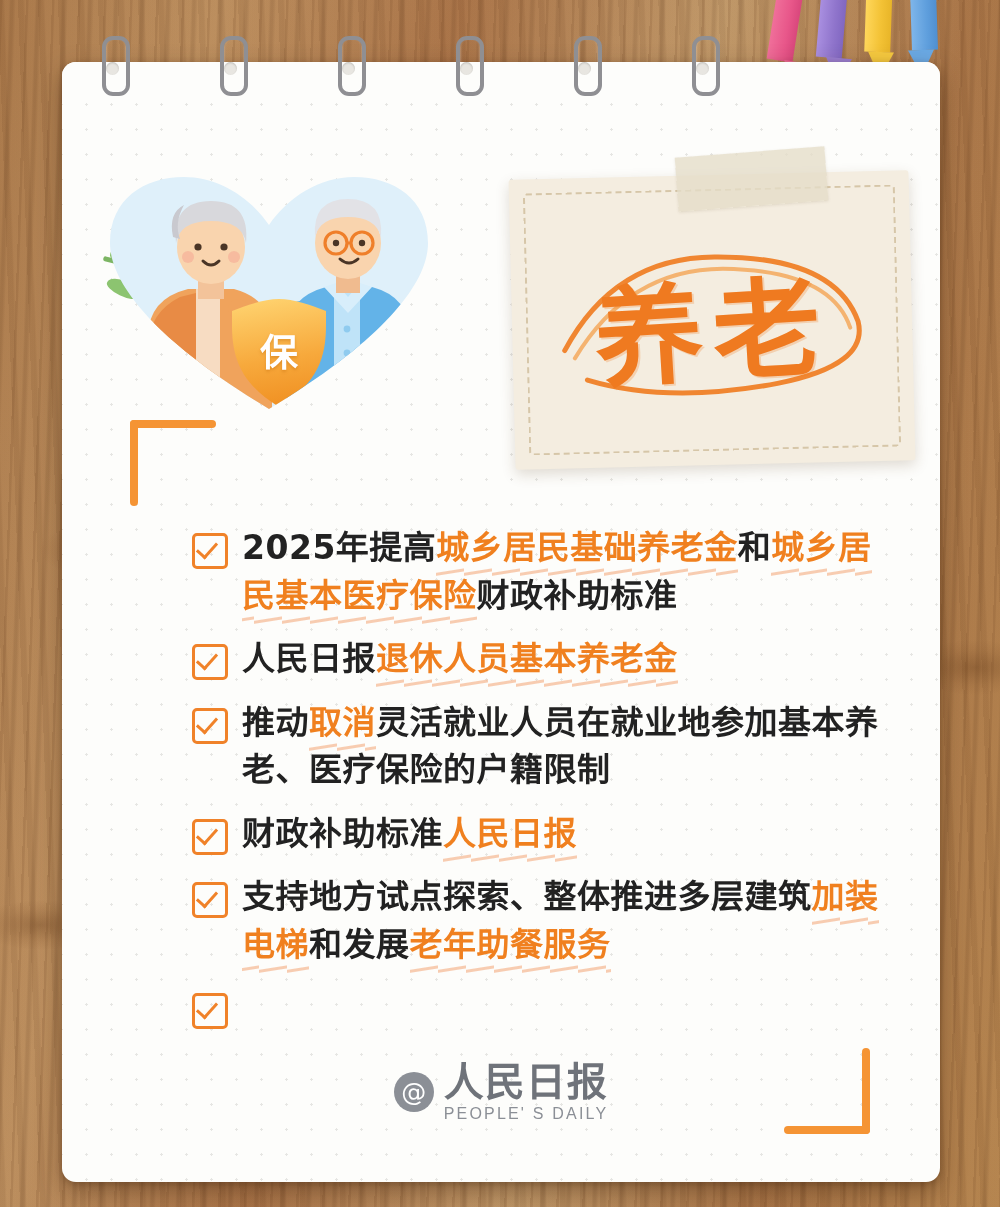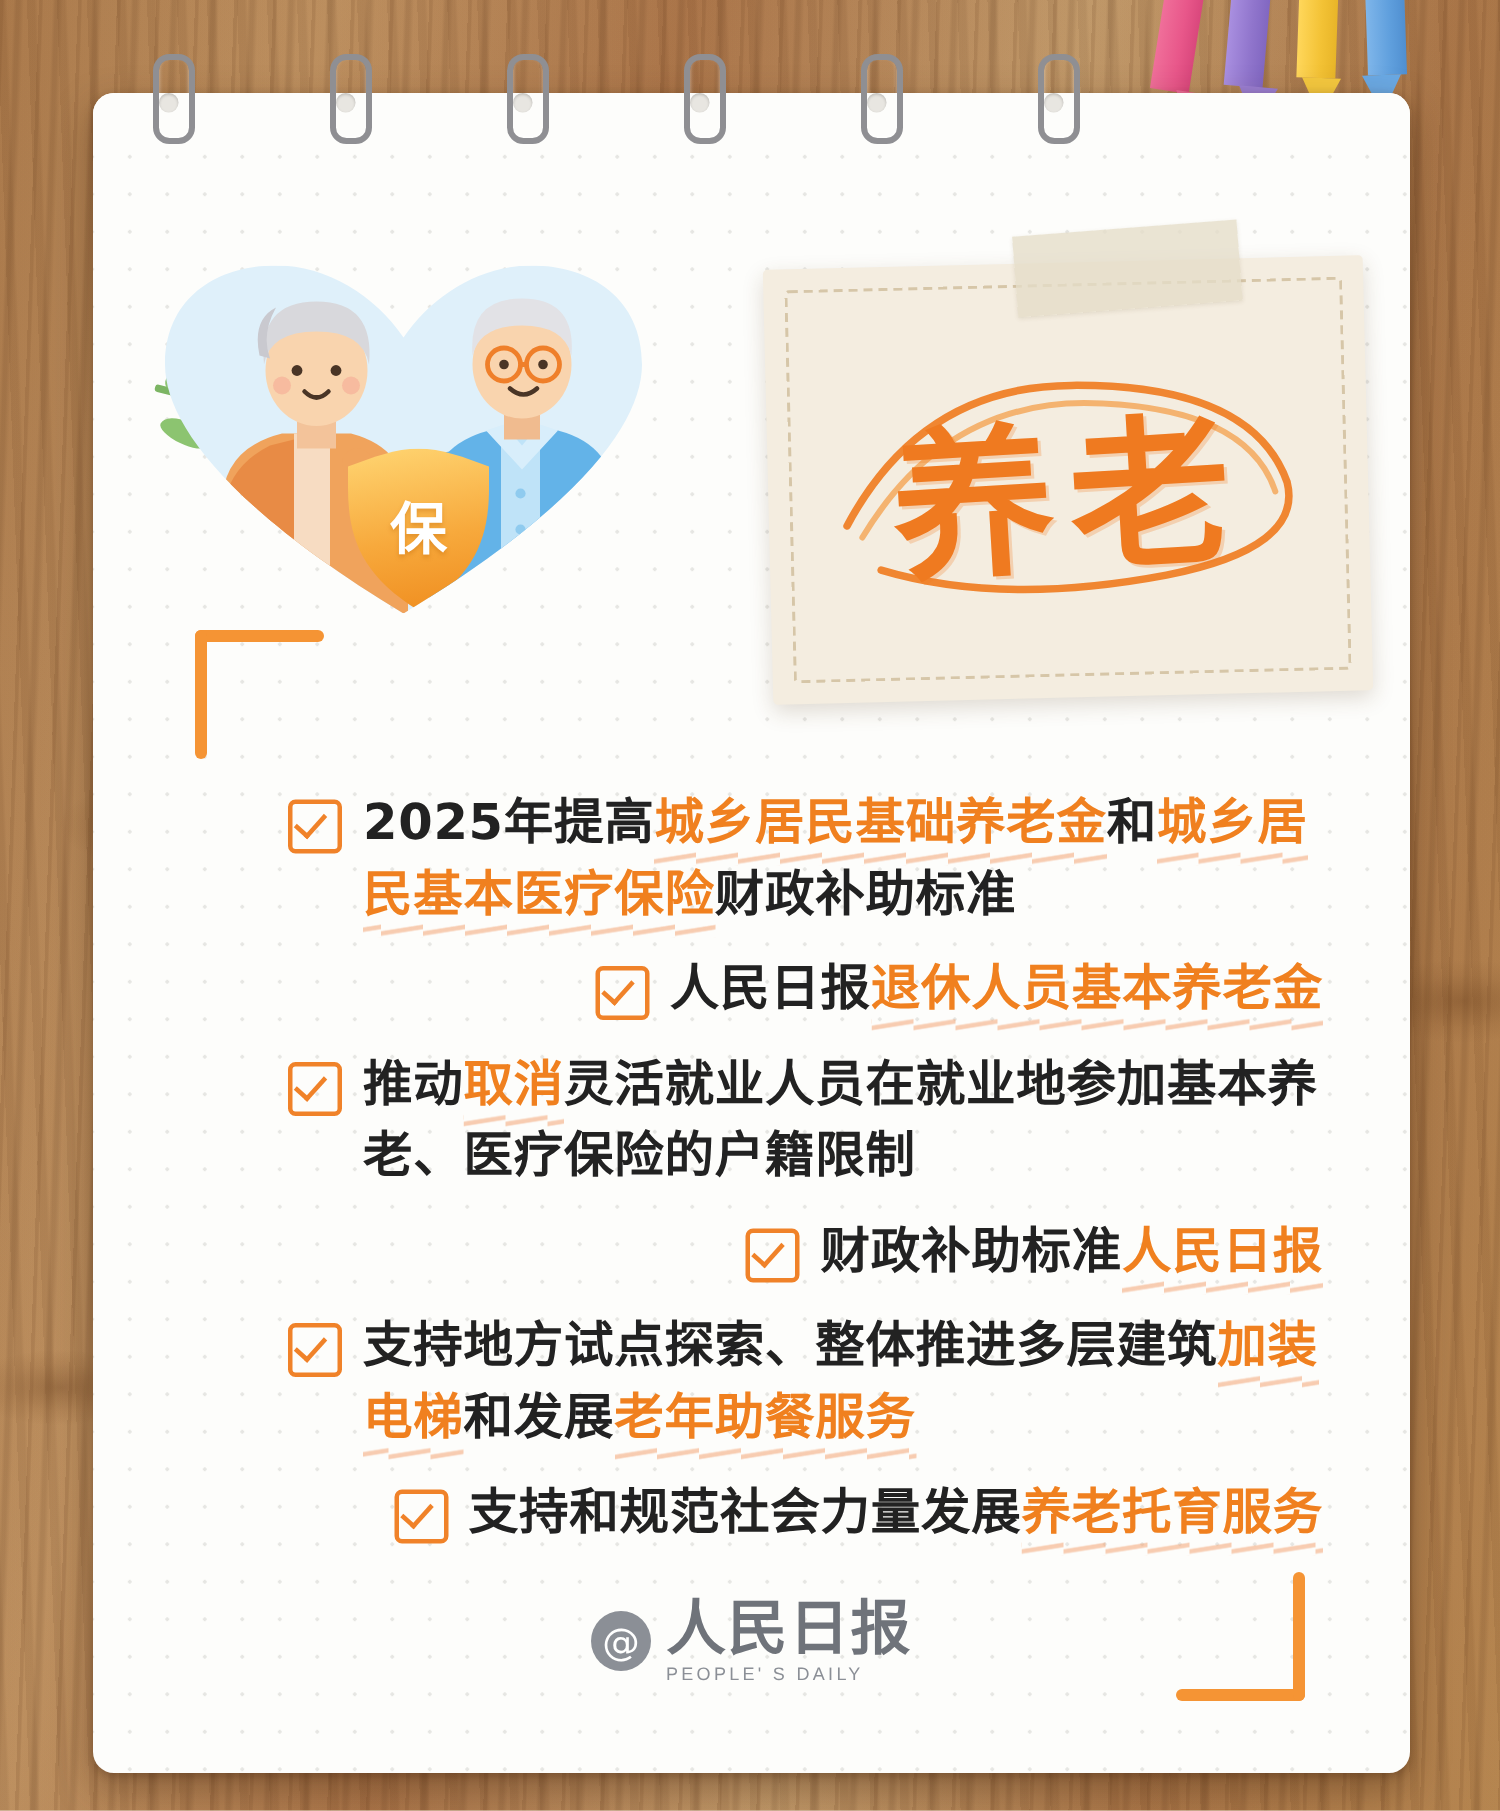--- a/index.html
+++ b/index.html
@@ -215,21 +215,20 @@
   .list {
     position: absolute;
     left: 130px;
     top: 462px;
     width: 690px;
   }
   .item {
     display: flex;
     align-items: flex-start;
     margin-bottom: 16px;
-    justify-content: flex-end;
   }
   .check {
     flex: 0 0 auto;
     width: 30px; height: 30px;
     border: 3px solid #f08229;
     border-radius: 5px;
     margin-right: 14px;
     margin-top: 9px;
     position: relative;
   }
@@ -294,21 +293,21 @@
   .logo-text { display: flex; flex-direction: column; line-height: 1; }
   .logo-cn {
     font-family: "DejaVu Serif", serif;
     font-weight: bold;
     font-size: 40px;
     color: #6f737a;
     letter-spacing: 1px;
   }
   .logo-en {
     font-family: "Liberation Sans", sans-serif;
-    font-size: 12px;
+    font-size: 16px;
     color: #8b8f96;
     letter-spacing: 2.2px;
     margin-top: 4px;
   }
 </style>
 </head>
 <body>
 
 <div class="wood-bg">
   <div class="wood-knot" style="left:40px;  top:520px; width:150px; height:60px;"></div>
@@ -470,23 +469,20 @@
 
     <div class="item">
       <span class="check"></span>
       <span class="text">
         <span>支持地方试点探索、整体推进多层建筑</span><span class="hl">加装电梯</span><span>和发展</span><span class="hl">老年助餐服务</span>
       </span>
     </div>
 
     <div class="item">
       <span class="check"></span>
-      <span class="text">
-        <span>支持和规范社会力量发展</span><span class="hl">养老托育服务</span>
-      </span>
     </div>
 
   </div>
 
   <div class="footer">
     <div class="logo-mark">@</div>
     <div class="logo-text">
       <span class="logo-cn">人民日报</span>
       <span class="logo-en">PEOPLE' S DAILY</span>
     </div>

